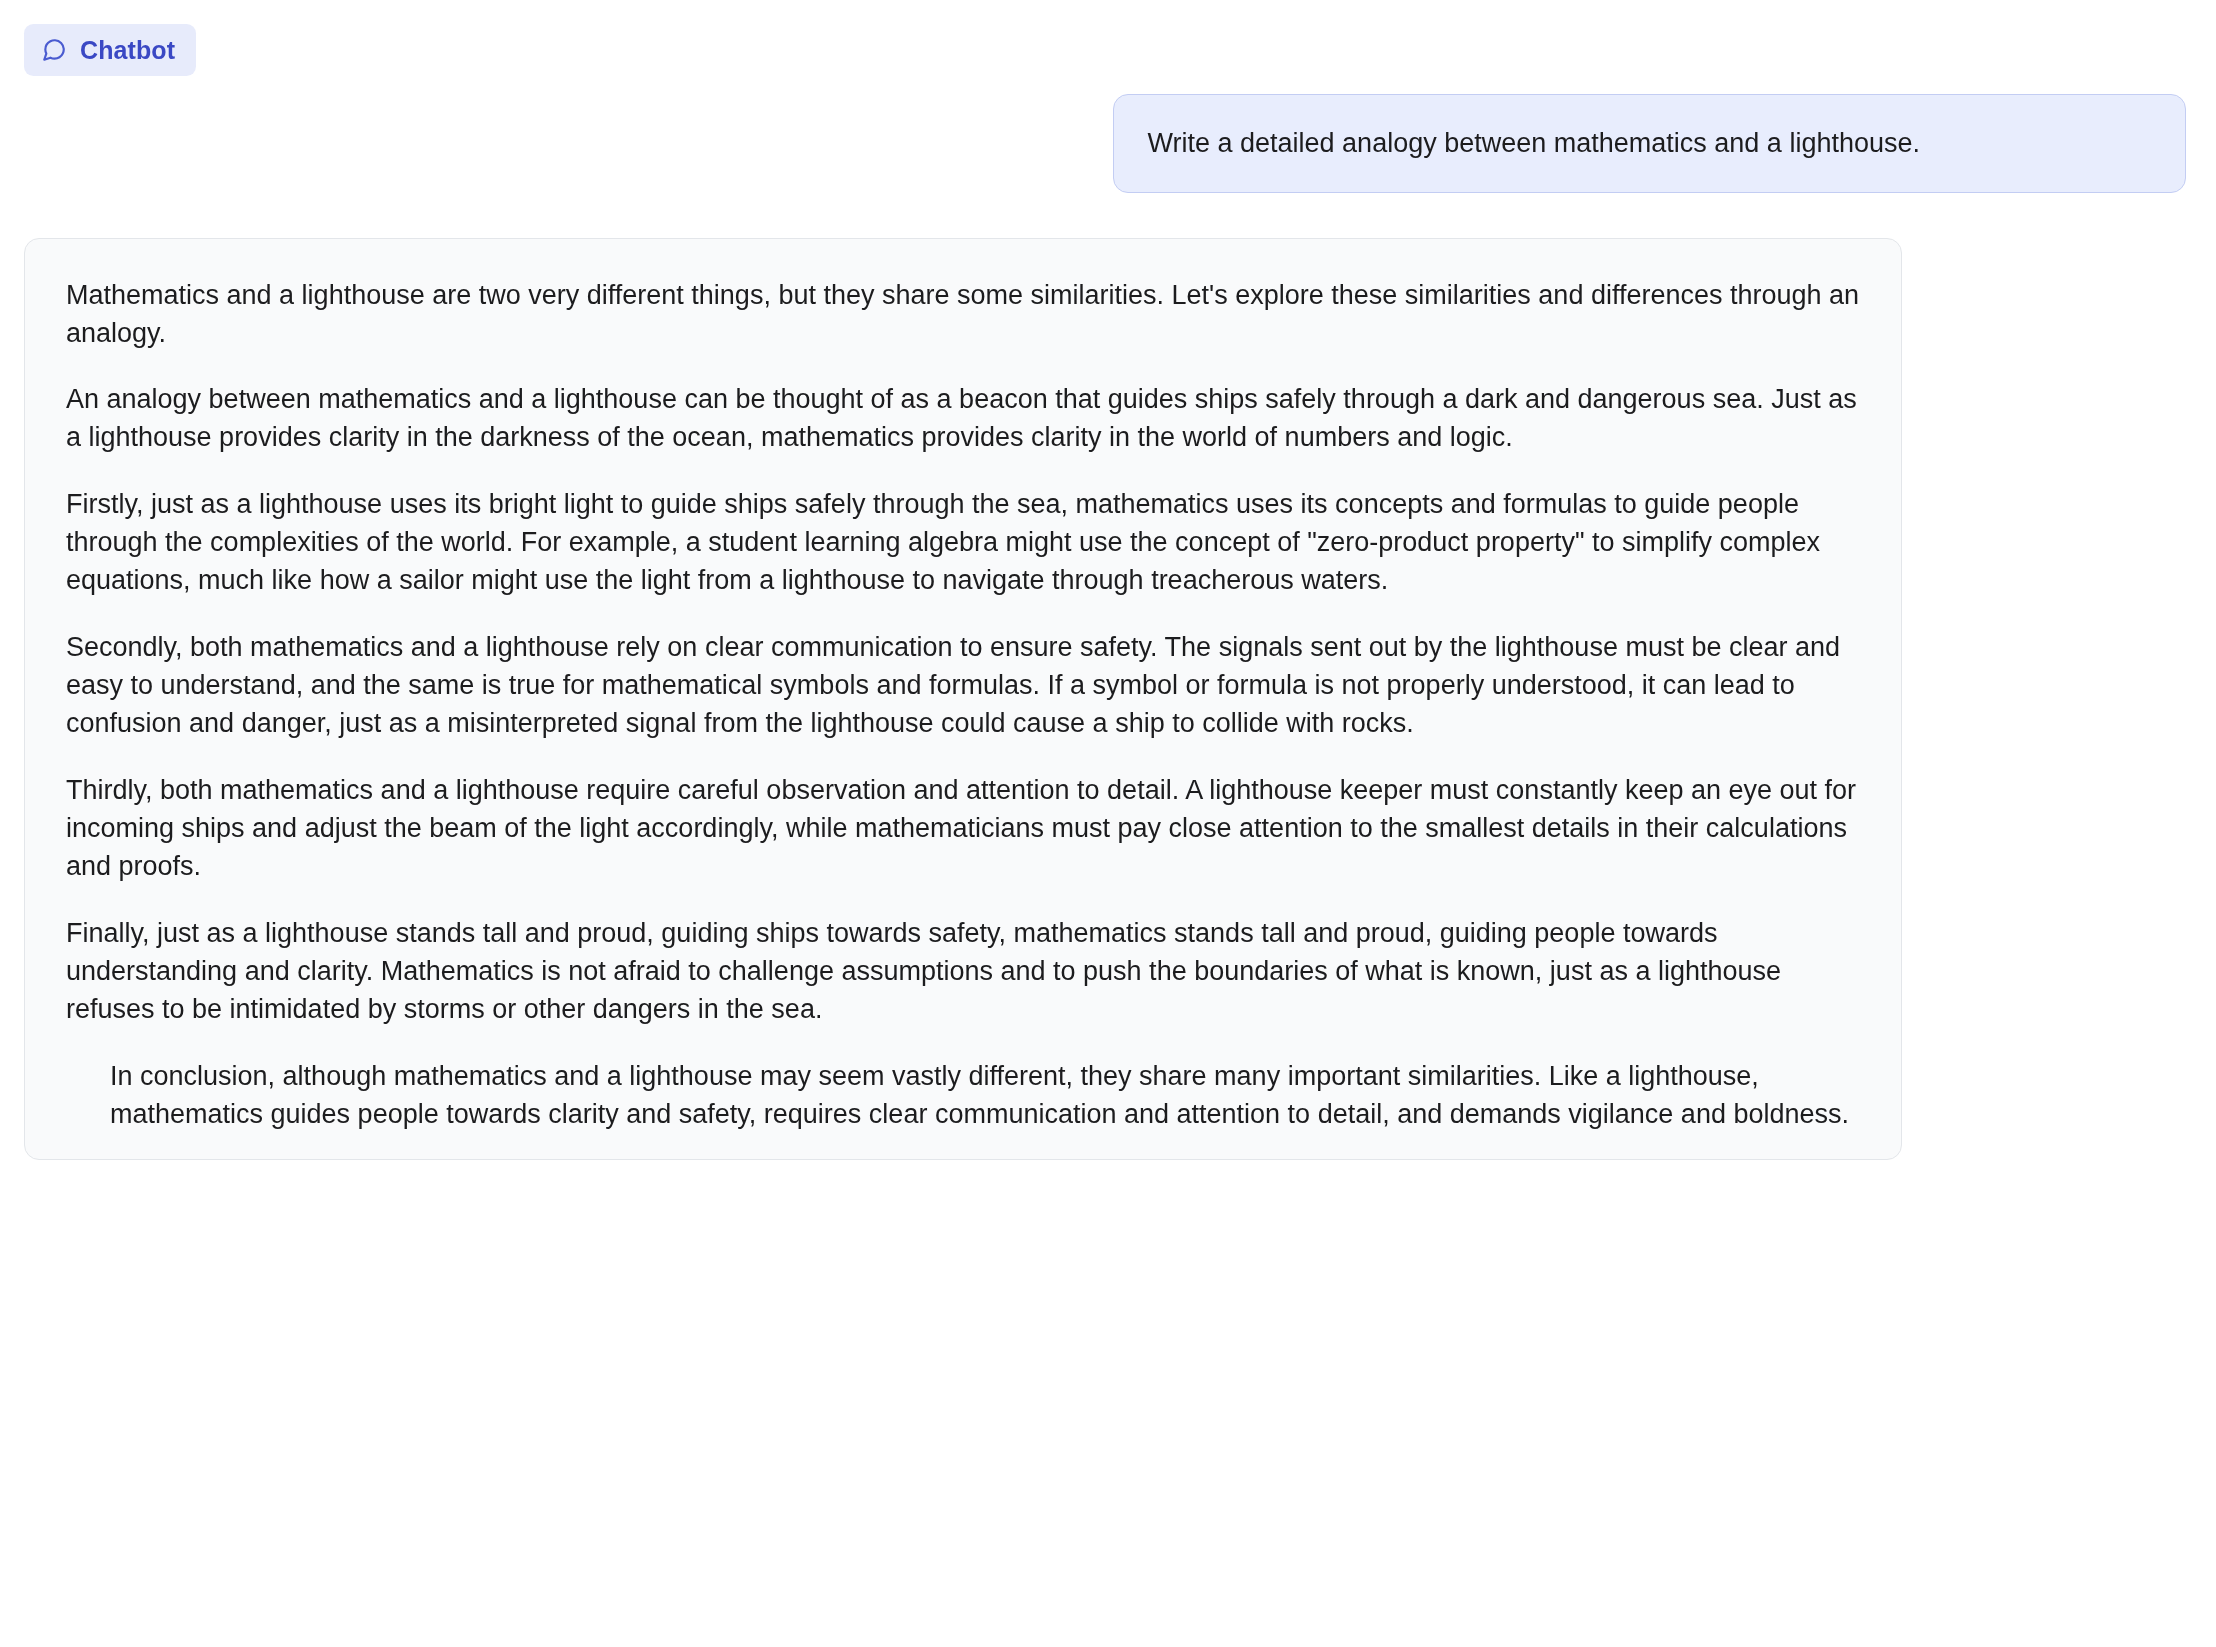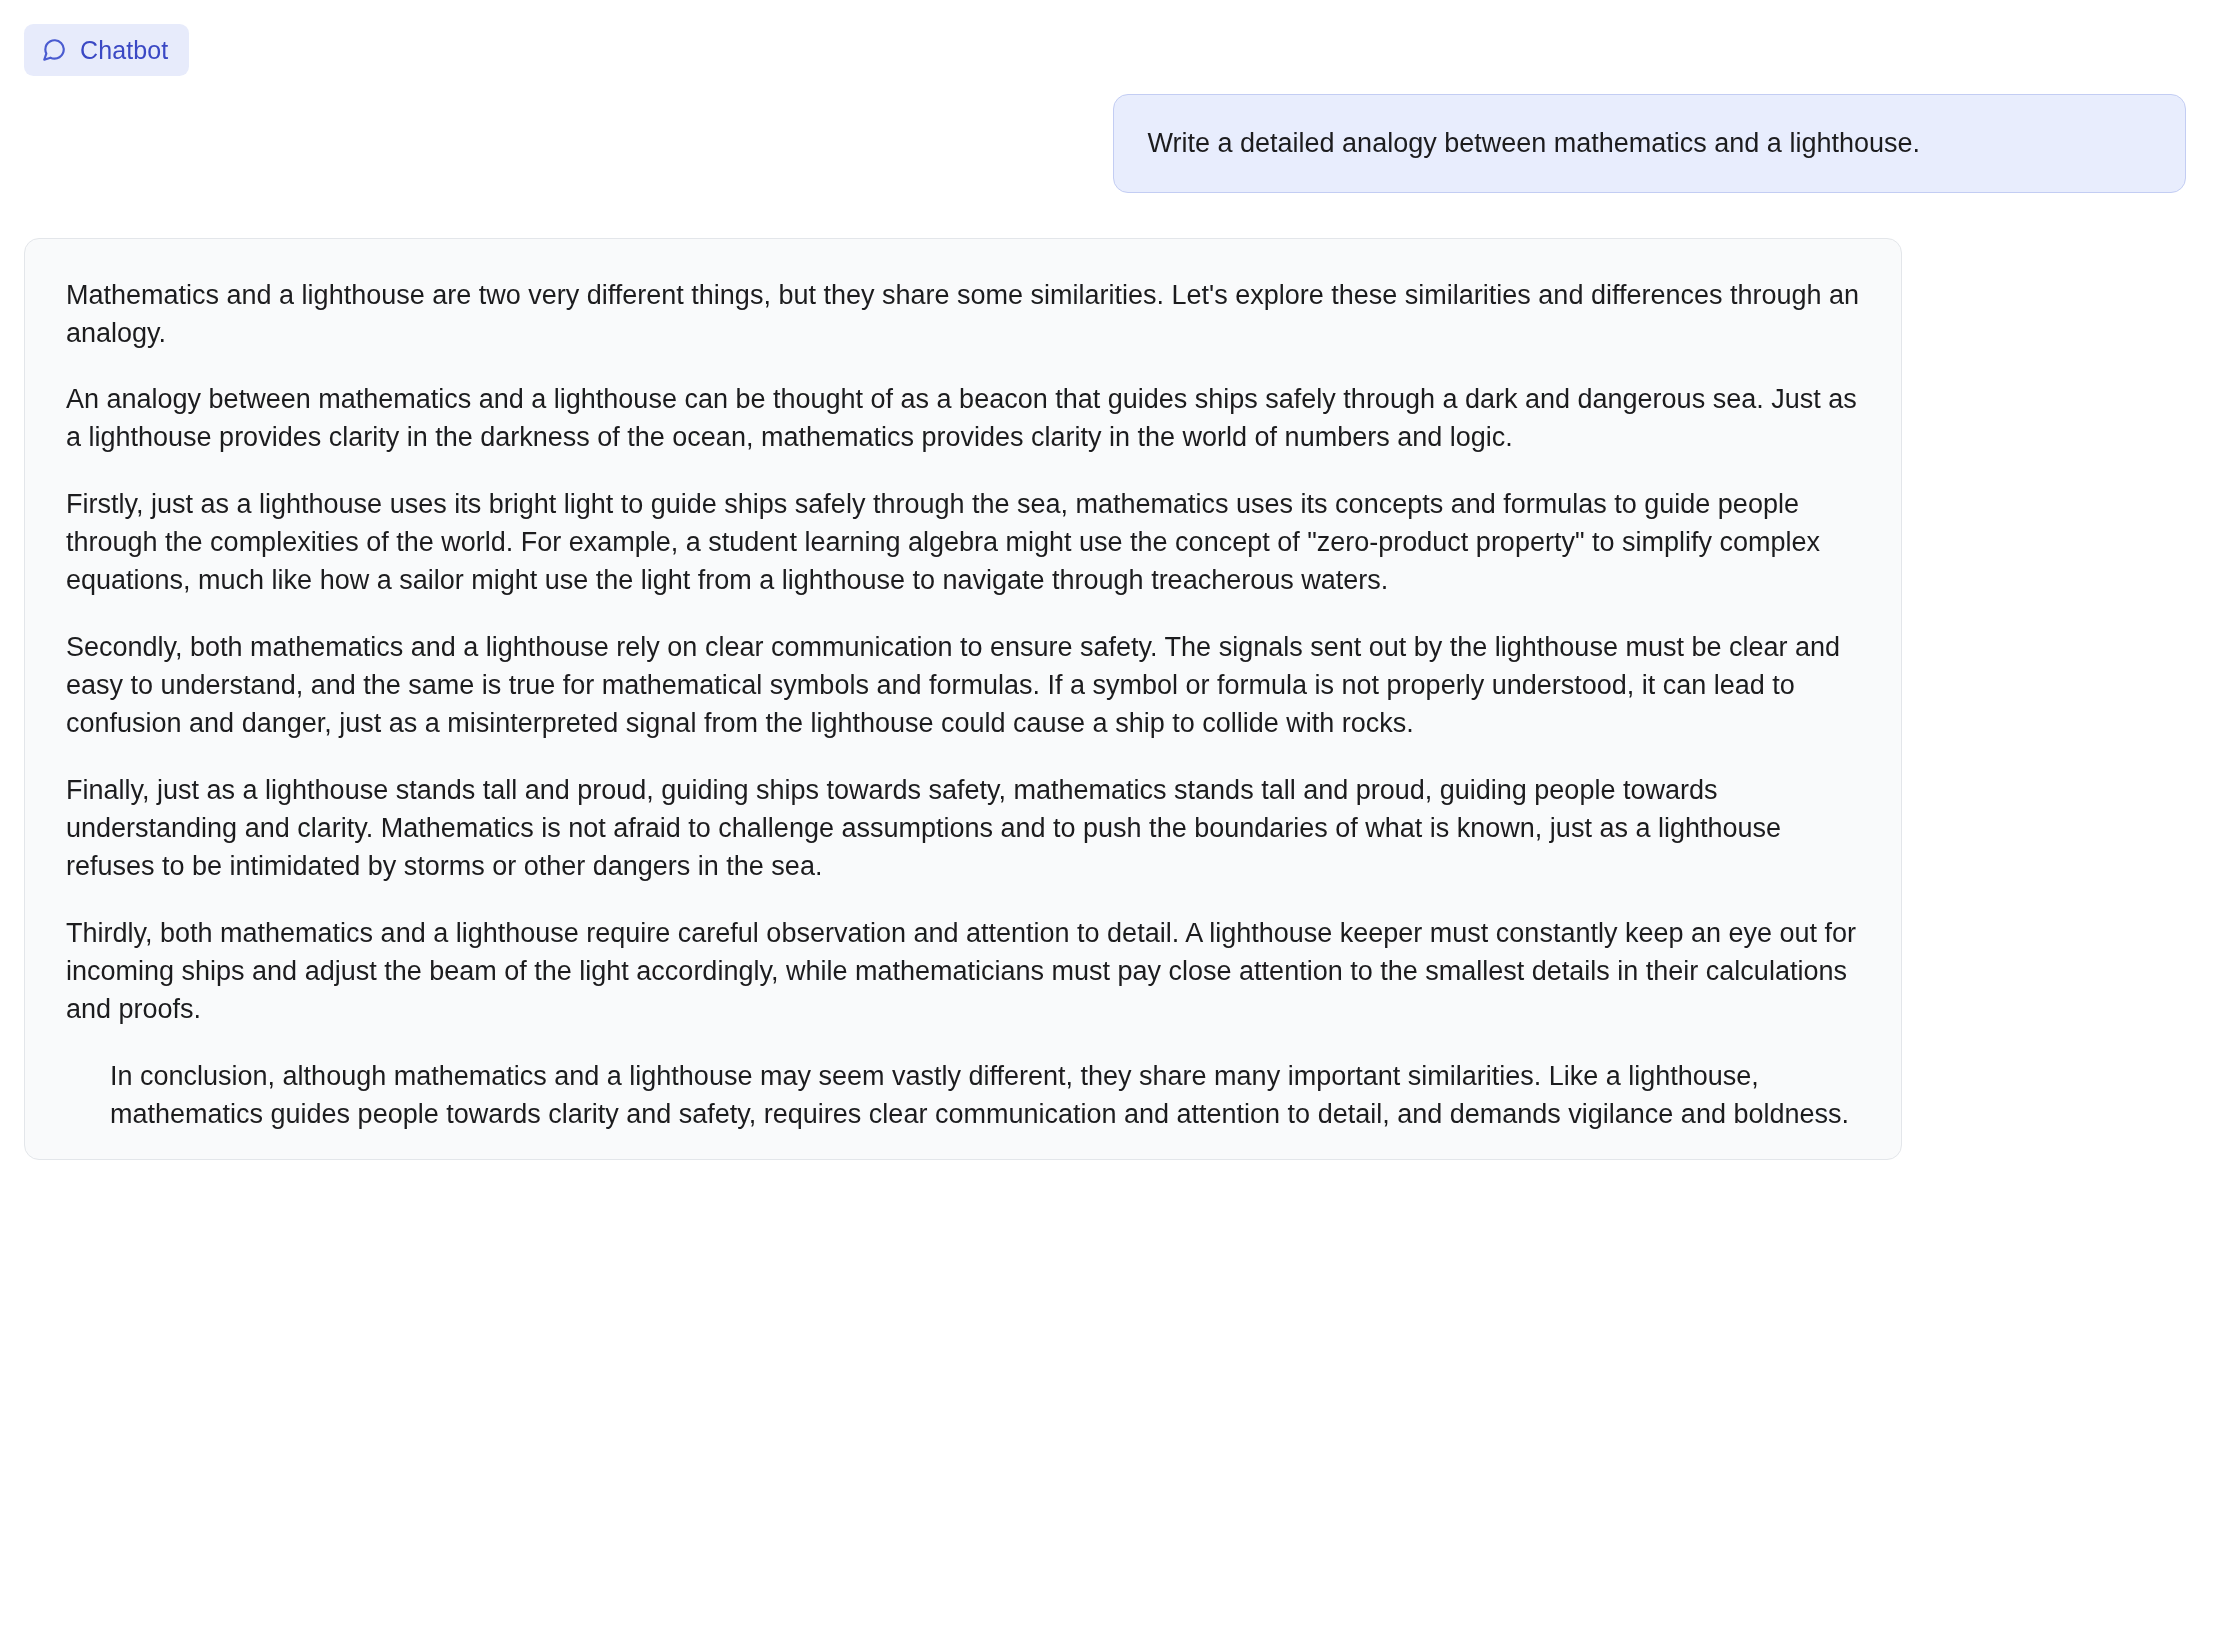--- a/index.html
+++ b/index.html
@@ -39,21 +39,21 @@
   .chip-icon {
     width: 26px;
     height: 26px;
     display: inline-flex;
     align-items: center;
     justify-content: center;
     color: #4a5bd0;
   }
   .chip-label {
     font-size: 25px;
-    font-weight: normal;
+    font-weight: bold;
     color: #3a48c4;
     letter-spacing: 0.1px;
   }
 
   
   .chat {
     margin-top: 13px;
     display: flex;
     flex-direction: column;
     gap: 0;
@@ -121,21 +121,21 @@
     <div class="row-user">
       <div class="bubble-user">Write a detailed analogy between mathematics and a lighthouse.</div>
     </div>
 
     <div class="row-bot">
       <div class="bubble-bot">
         <p>Mathematics and a lighthouse are two very different things, but they share some similarities. Let's explore these similarities and differences through an analogy.</p>
         <p>An analogy between mathematics and a lighthouse can be thought of as a beacon that guides ships safely through a dark and dangerous sea. Just as a lighthouse provides clarity in the darkness of the ocean, mathematics provides clarity in the world of numbers and logic.</p>
         <p>Firstly, just as a lighthouse uses its bright light to guide ships safely through the sea, mathematics uses its concepts and formulas to guide people through the complexities of the world. For example, a student learning algebra might use the concept of "zero-product property" to simplify complex equations, much like how a sailor might use the light from a lighthouse to navigate through treacherous waters.</p>
         <p>Secondly, both mathematics and a lighthouse rely on clear communication to ensure safety. The signals sent out by the lighthouse must be clear and easy to understand, and the same is true for mathematical symbols and formulas. If a symbol or formula is not properly understood, it can lead to confusion and danger, just as a misinterpreted signal from the lighthouse could cause a ship to collide with rocks.</p>
+        <p>Thirdly, both mathematics and a lighthouse require careful observation and attention to detail. A lighthouse keeper must constantly keep an eye out for incoming ships and adjust the beam of the light accordingly, while mathematicians must pay close attention to the smallest details in their calculations and proofs.</p>
         <p>Finally, just as a lighthouse stands tall and proud, guiding ships towards safety, mathematics stands tall and proud, guiding people towards understanding and clarity. Mathematics is not afraid to challenge assumptions and to push the boundaries of what is known, just as a lighthouse refuses to be intimidated by storms or other dangers in the sea.</p>
-        <p>Thirdly, both mathematics and a lighthouse require careful observation and attention to detail. A lighthouse keeper must constantly keep an eye out for incoming ships and adjust the beam of the light accordingly, while mathematicians must pay close attention to the smallest details in their calculations and proofs.</p>
         <p>In conclusion, although mathematics and a lighthouse may seem vastly different, they share many important similarities. Like a lighthouse, mathematics guides people towards clarity and safety, requires clear communication and attention to detail, and demands vigilance and boldness.</p>
       </div>
     </div>
 
   </div>
 </div>
 
 
 </body></html>

